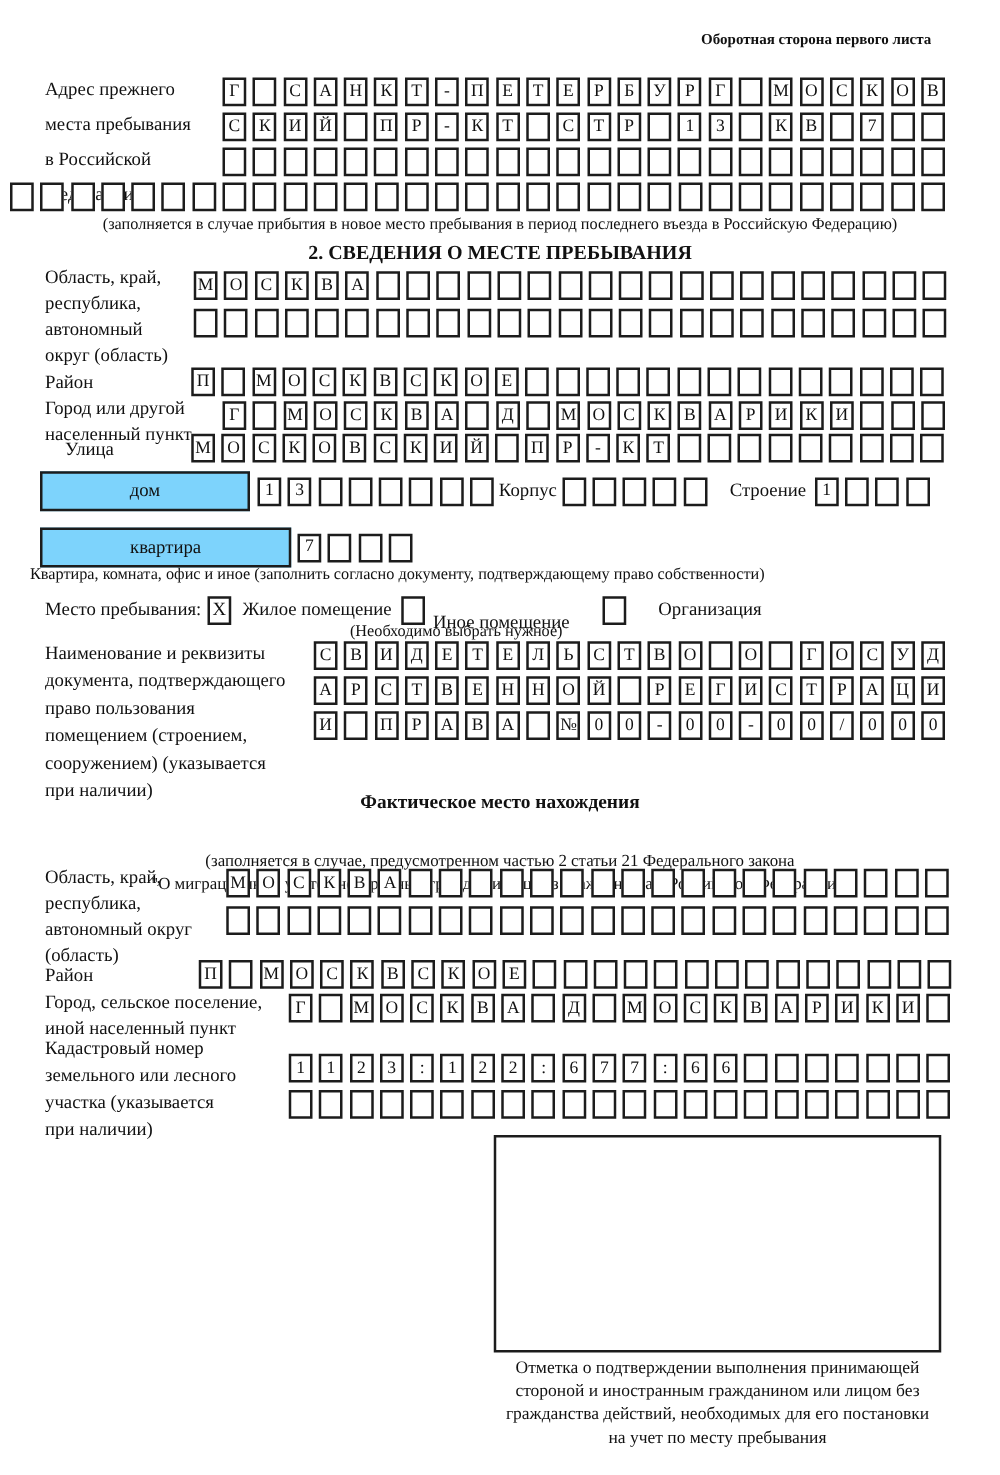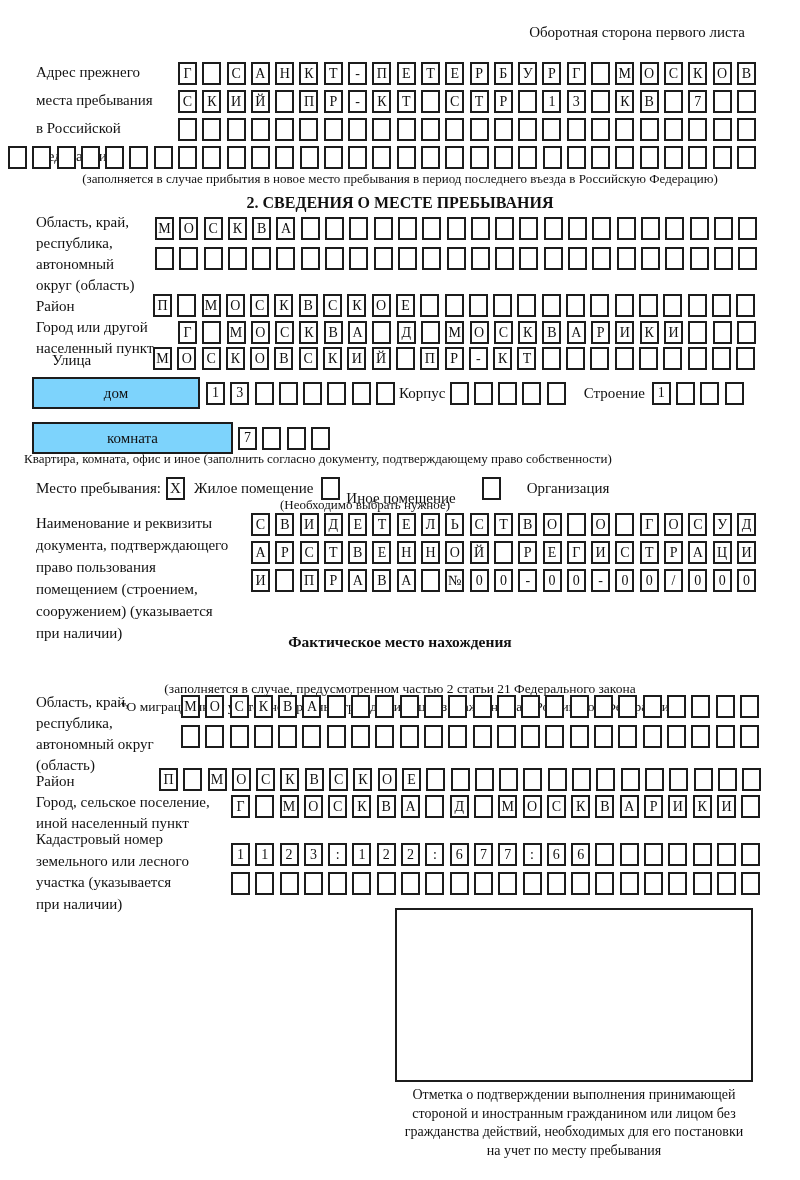--- a/index.html
+++ b/index.html
@@ -14,21 +14,21 @@
         display:flex;align-items:center;justify-content:center;
         font-size:14px;line-height:1;background:#fff;}
   .named-box{border:2px solid #1c1c1c;box-sizing:border-box;height:32px;
              display:flex;align-items:center;justify-content:center;font-size:15px;background:#7dd3fc;}
   .inline-row{display:flex;align-items:center;font-size:15px;}
   .cbx{flex:0 0 19px;width:19px;height:23px;border:2px solid #1c1c1c;box-sizing:border-box;
        display:flex;align-items:center;justify-content:center;font-size:15px;background:#fff;}
   .title{width:800px;text-align:center;font-weight:bold;font-size:16px;}
   .note{font-size:13px;}
   .note-center{width:800px;text-align:center;font-size:13px;white-space:pre-line;}
-  .header-note{width:745px;text-align:right;font-size:15px;}
+  .header-note{width:745px;text-align:right;font-size:12px;font-weight:bold;}
   .stamp-box{border:2px solid #1c1c1c;box-sizing:border-box;background:#fff;}
   .stamp-caption{text-align:center;font-size:14px;line-height:18.5px;white-space:pre-line;}
   .fakt-note{width:800px;text-align:center;font-size:13.5px;line-height:17.5px;white-space:pre-line;}
 </style>
 </head>
 <body>
 
 <div class="page">
 
   <div class="abs header-note" style="left:0;top:24px;">Оборотная сторона первого листа</div>
@@ -321,21 +321,21 @@
     <span style="margin-left:18px;">Строение</span>
     <div class="cells" style="margin-left:7px;">
         <div class="cell">1</div>
         <div class="cell"></div>
         <div class="cell"></div>
         <div class="cell"></div>
       </div>
   </div>
 
   <div class="abs inline-row" style="left:32px;top:422px;">
-    <div class="named-box" style="width:201px;">комната</div>
+    <div class="named-box" style="width:201px;">квартира</div>
     <div class="cells" style="margin-left:5px;">
         <div class="cell">7</div>
         <div class="cell"></div>
         <div class="cell"></div>
         <div class="cell"></div>
       </div>
   </div>
   <div class="abs note" style="left:24px;top:451px;">Квартира, комната, офис и иное (заполнить согласно документу, подтверждающему право собственности)</div>
 
   <div class="abs inline-row" style="left:36px;top:470px;">

